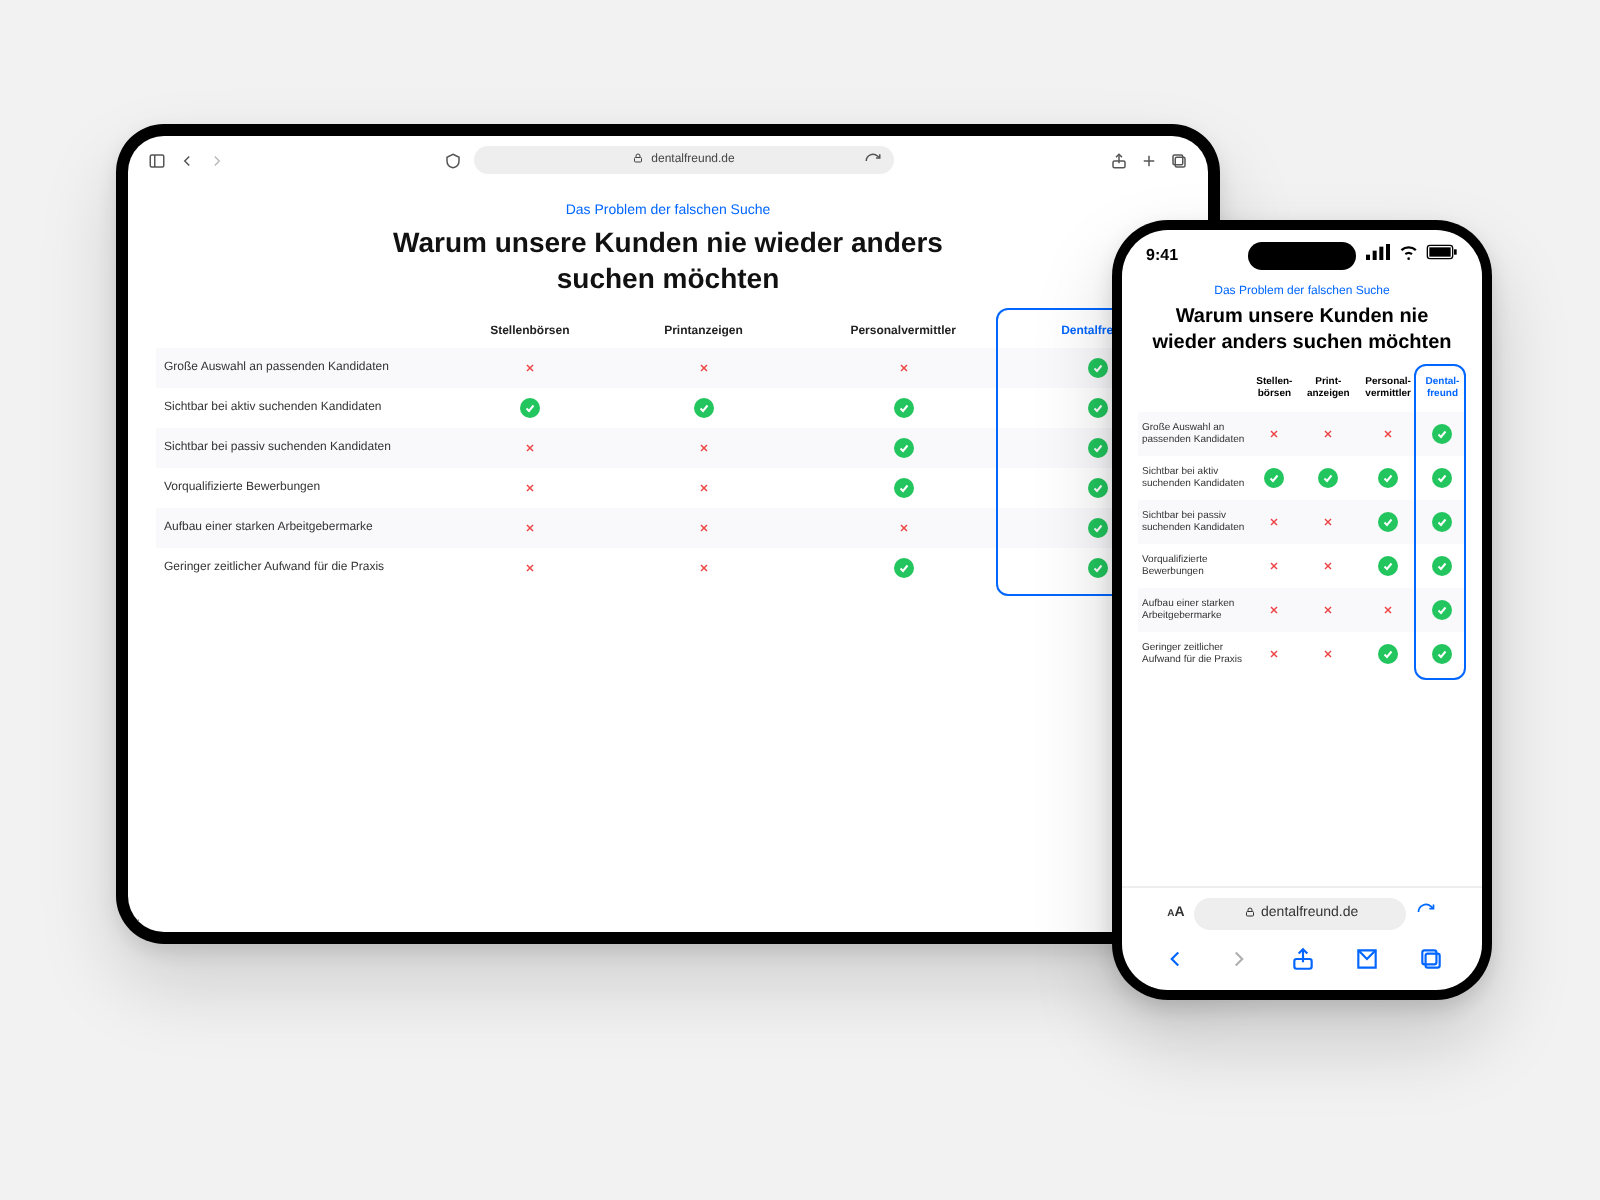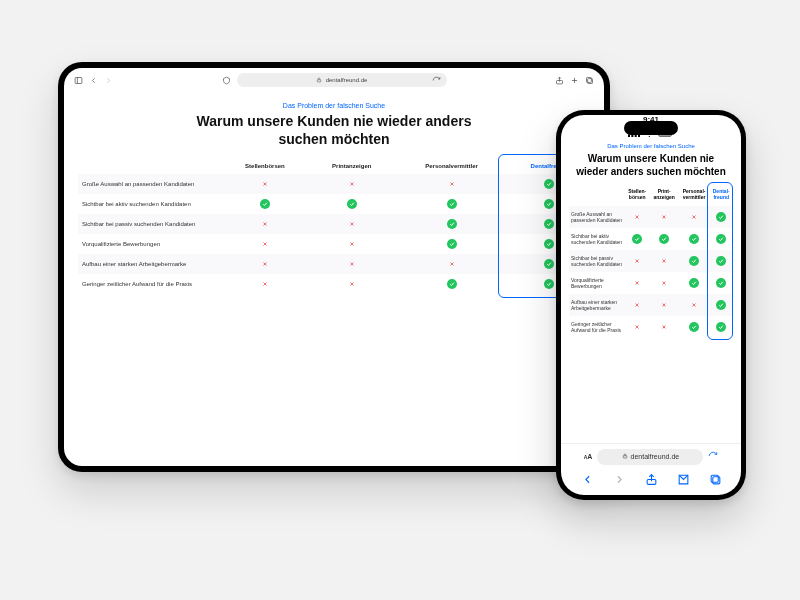--- a/index.html
+++ b/index.html
@@ -131,21 +131,21 @@
     top:6px; left:50%; transform:translateX(-50%);
     width:54px; height:14px;
     background:#000;
     border-radius:8px;
     z-index:5;
   }
   .status-bar {
     height:24px;
     display:flex; align-items:center; justify-content:space-between;
     padding: 0 12px;
-    font-size:8px; font-weight:600;flex-direction:column;
+    font-size:8px; font-weight:600;
   }
   .status-right { display:flex; gap:3px; align-items:center; }
   .status-right svg { height:8px; }
 
   .iphone-content {
     flex:1;
     padding: 2px 8px 4px 8px;
     overflow:hidden;
   }
   .iphone-content .eyebrow { font-size:6px; margin-top:2px;}

